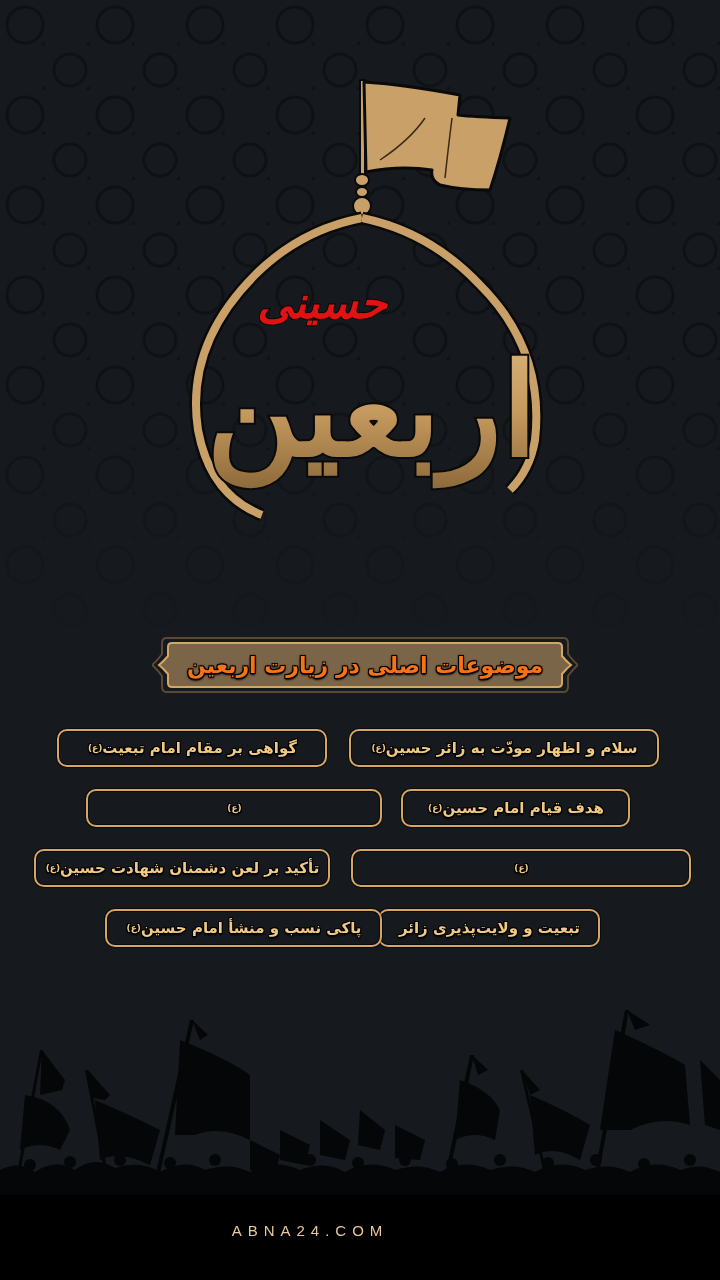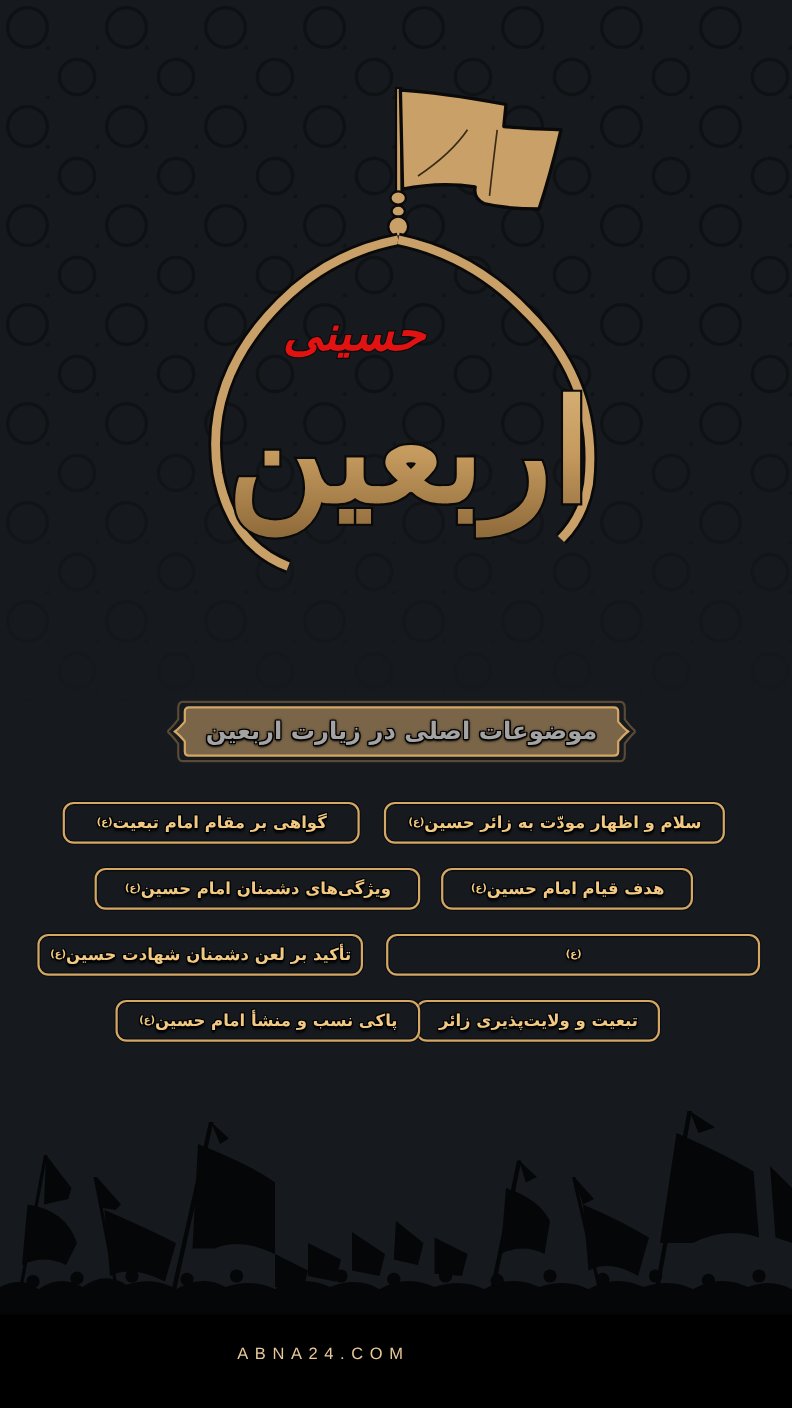--- a/index.html
+++ b/index.html
@@ -21,41 +21,41 @@
   .logo { position:absolute; left:0; top:0; width:720px; height:560px; }
 
   .banner {
     position:absolute; left:152px; top:634px; width:426px; height:62px;
   }
   .banner svg { position:absolute; left:0; top:0; }
   .banner-title {
     position:absolute; left:0; top:0; width:426px; height:62px;
     display:flex; align-items:center; justify-content:center;
     direction:rtl;
-    font-size:22px; font-weight:bold; color:#a3a3a3;
+    font-size:22px; font-weight:bold; color:#f97316;
     text-shadow: 0 0 2px #000, 0 0 3px #000, 1px 1px 0 #000, -1px -1px 0 #000, 1px -1px 0 #000, -1px 1px 0 #000, 0 2px 2px #000;
   }
 
   .pill {
     position:absolute; height:34px;
     border:2px solid #d4a765; border-radius:10px;
     background:#16191d;
     box-shadow: inset 0 0 0 1px rgba(0,0,0,0.6), 0 0 0 1px rgba(0,0,0,0.5);
     display:flex; align-items:center; justify-content:center;
     direction:rtl;
     color:#f1c983; font-size:15px; font-weight:bold;
     text-shadow: 1px 1px 0 #000, -1px -1px 0 #000, 1px -1px 0 #000, -1px 1px 0 #000, 0 2px 2px #000;
     white-space:nowrap; cursor:pointer;
   }
   .pill sup { font-size:9px; margin-left:1px; }
 
   .crowd { position:absolute; left:0; top:1000px; width:720px; height:210px; }
   .footer-strip { position:absolute; left:0; top:1195px; width:720px; height:85px; background:#000; }
   .site-url {
-    position:absolute; left:0; top:1222px; width:588px; text-align:center;
+    position:absolute; left:16px; top:1222px; width:588px; text-align:center;
     color:#e8c99a; font-family:"Liberation Sans", sans-serif; font-size:15px; letter-spacing:6px;
   }
 </style>
 </head>
 <body>
 
 <div class="pattern"></div>
 
 <svg class="logo" viewBox="0 0 720 560" xmlns="http://www.w3.org/2000/svg">
   <defs>
@@ -101,21 +101,20 @@
 <div class="pill" style="left:57px; top:729px; width:266px;">
   <span>گواهی بر مقام امام تبعیت</span>
     <sup>(ع)</sup>
 </div>
 
 <div class="pill" style="left:401px; top:789px; width:225px;">
   <span>هدف قیام امام حسین</span>
     <sup>(ع)</sup>
 </div>
 <div class="pill" style="left:86px; top:789px; width:292px;">
-  <span>ویژگی‌های دشمنان امام حسین</span>
     <sup>(ع)</sup>
 </div>
 
 <div class="pill" style="left:351px; top:849px; width:336px;">
     <sup>(ع)</sup>
 </div>
 <div class="pill" style="left:34px; top:849px; width:292px;">
   <span>تأکید بر لعن دشمنان شهادت حسین</span>
     <sup>(ع)</sup>
 </div>

